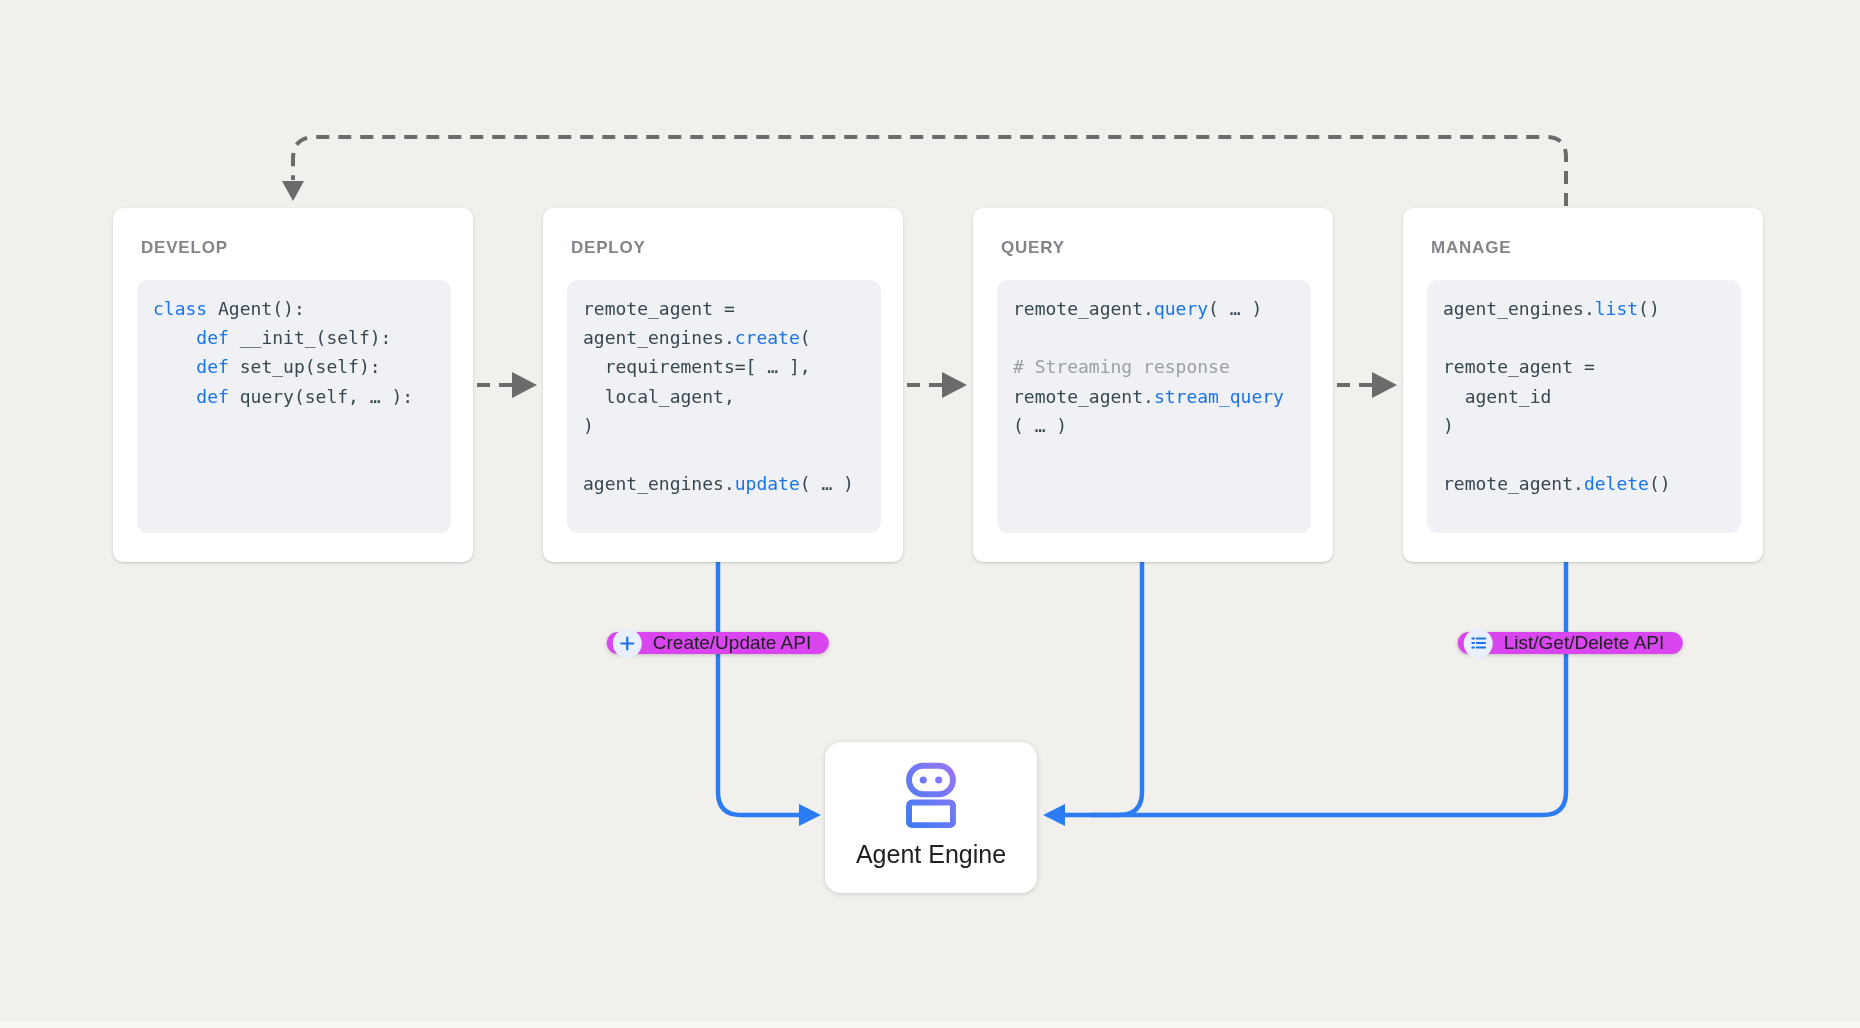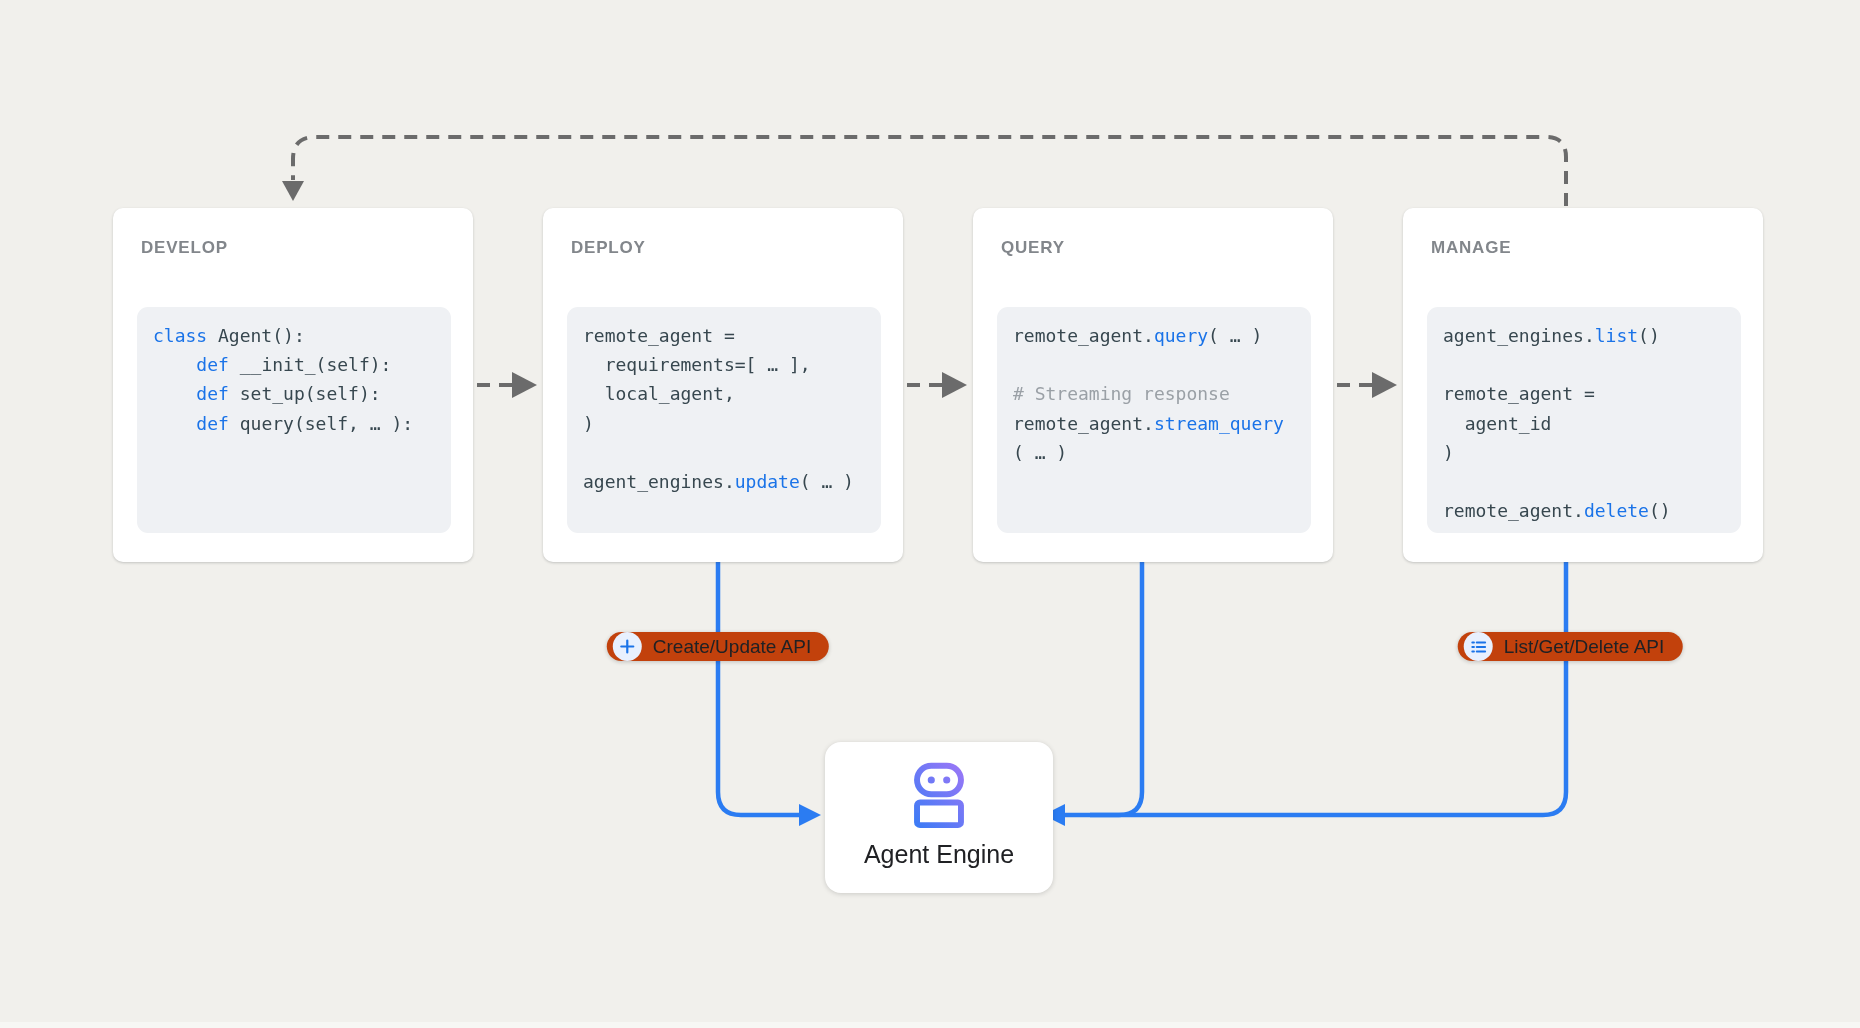--- a/index.html
+++ b/index.html
@@ -40,52 +40,51 @@
   .card-title{
     position:absolute;left:28px;top:30px;
     font-size:17px;font-weight:700;letter-spacing:.8px;
     color:var(--title-gray);
   }
   .code-block{
     position:absolute;left:24px;right:22px;top:72px;bottom:29px;
     background:var(--code-bg);border-radius:11px;
     padding:14px 16px;
     overflow:hidden;
-    margin-top:27px;
   }
   .cl{
     font-family:"DejaVu Sans Mono", monospace;
     font-size:18px;line-height:29.2px;
     color:var(--code-text);
     white-space:pre;
   }
   .tok-p{color:var(--code-text);}
   .tok-kw{color:var(--keyword-blue);}
   .tok-fn{color:var(--keyword-blue);}
   .tok-c{color:var(--comment-gray);}
 
   .pill{
-    position:absolute;top:632px;height:29px;
+    position:absolute;top:632px;height:22px;
     transform:translateX(-50%);
-    background:#c2410c;border-radius:20px;
+    background:#d946ef;border-radius:20px;
     display:flex;align-items:center;gap:11px;
     padding:0 18px 0 6px;
     box-shadow:0 1px 4px rgba(0,0,0,.20);
     z-index:3;white-space:nowrap;
   }
   .pill-icon{
     width:29px;height:29px;border-radius:50%;
     background:var(--icon-bg);
     display:flex;align-items:center;justify-content:center;
     flex:0 0 auto;
   }
   .pill-label{font-size:19px;font-weight:500;color:var(--label-dark);}
 
   .engine-card{
-    position:absolute;left:825px;top:742px;width:228px;height:151px;
+    position:absolute;left:825px;top:742px;width:212px;height:151px;
     background:#fff;border-radius:16px;
     box-shadow:0 1px 5px rgba(0,0,0,.16);
     display:flex;flex-direction:column;align-items:center;
     z-index:2;
   }
   .engine-icon{margin-top:20px;}
   .engine-label{margin-top:10px;font-size:25px;font-weight:500;color:var(--label-dark);}
 
   .bottom-strip{position:absolute;left:0;right:0;bottom:0;height:6px;background:#f7f7f4;z-index:4;}
 </style>
@@ -121,20 +120,21 @@
         <div class="cl"><span class="tok-p">    </span><span class="tok-kw">def</span><span class="tok-p"> set_up(self):</span></div>
         <div class="cl"><span class="tok-p">    </span><span class="tok-kw">def</span><span class="tok-p"> query(self, … ):</span></div>
         <div class="cl">&nbsp;</div>
       </div>
   </div>
 
   <div class="card" style="left:543px">
     <div class="card-title">DEPLOY</div>
     <div class="code-block">
         <div class="cl"><span class="tok-p">remote_agent =</span></div>
+        <div class="cl"><span class="tok-p">agent_engines.</span><span class="tok-fn">create</span><span class="tok-p">(</span></div>
         <div class="cl"><span class="tok-p">  requirements=[ … ],</span></div>
         <div class="cl"><span class="tok-p">  local_agent,</span></div>
         <div class="cl"><span class="tok-p">)</span></div>
         <div class="cl">&nbsp;</div>
         <div class="cl"><span class="tok-p">agent_engines.</span><span class="tok-fn">update</span><span class="tok-p">( … )</span></div>
       </div>
   </div>
 
   <div class="card" style="left:973px">
     <div class="card-title">QUERY</div>

